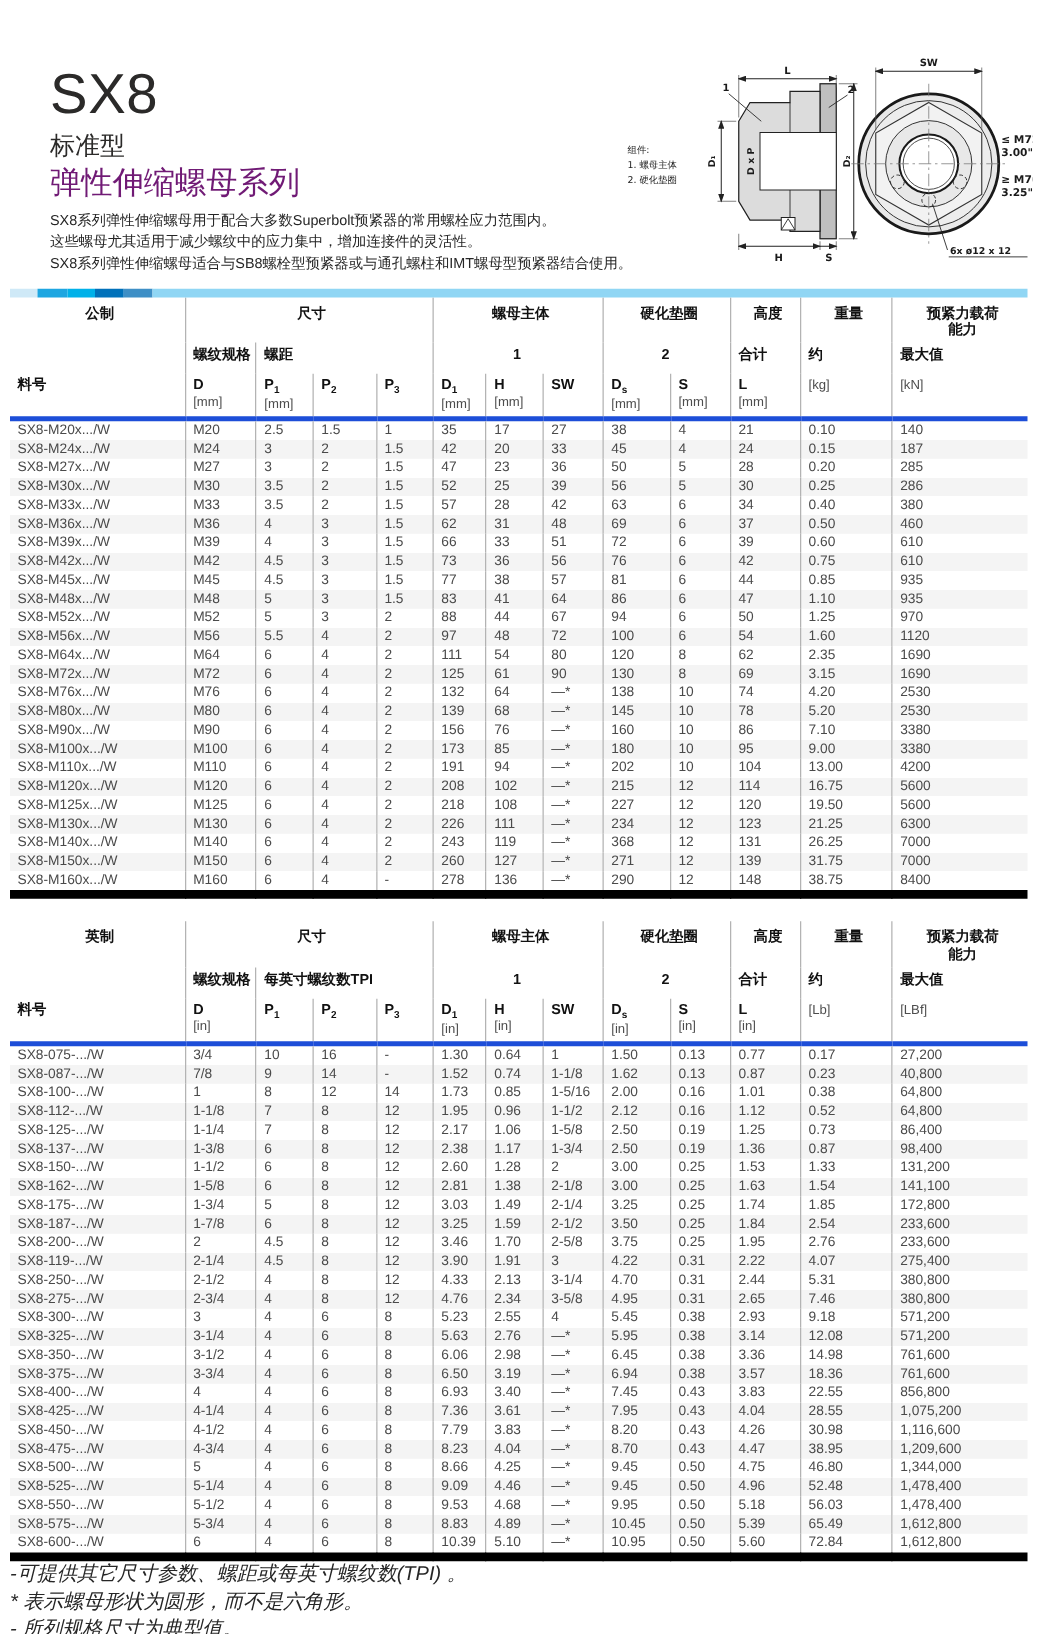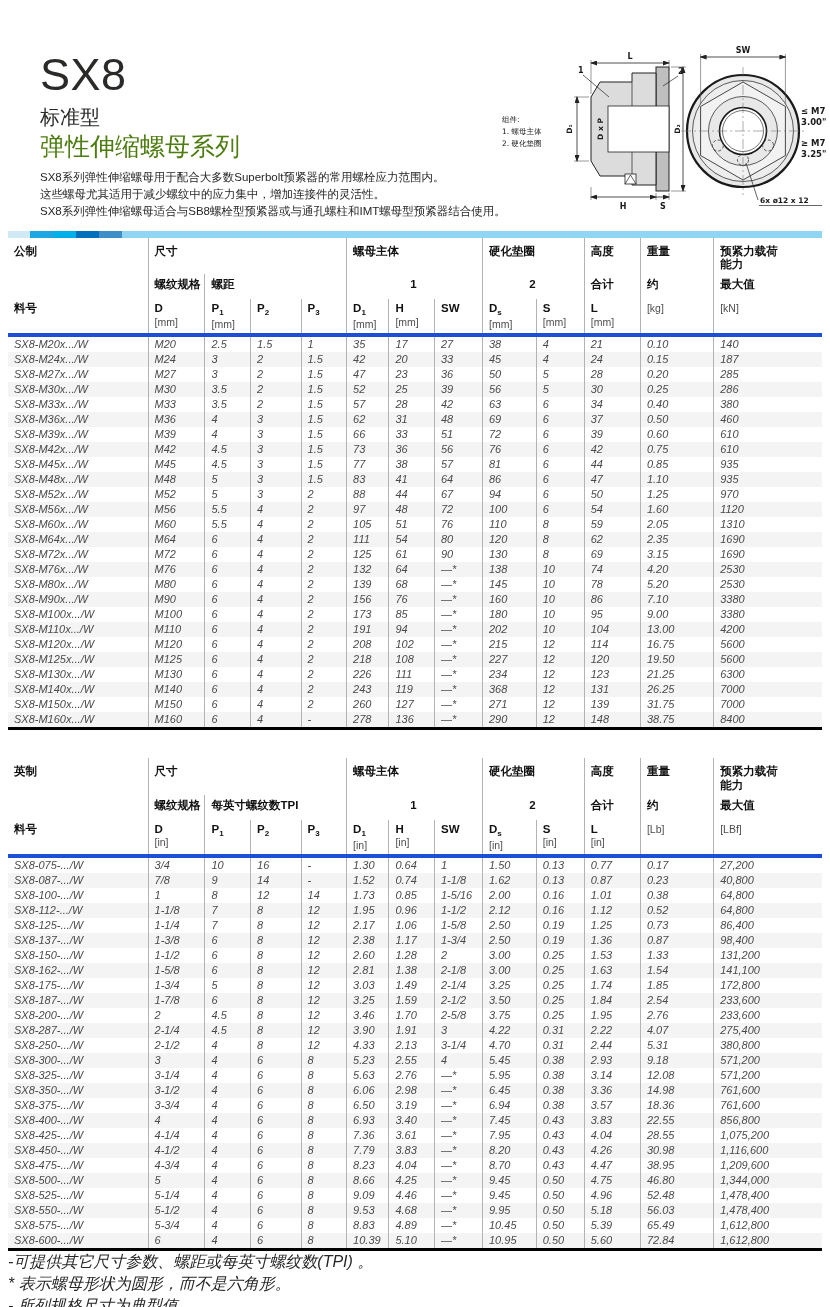--- a/index.html
+++ b/index.html
@@ -3,47 +3,47 @@
 <meta charset="utf-8">
 <style>
   * { margin:0; padding:0; box-sizing:border-box; }
   body { width:830px; min-height:1307px; background:#fff; font-family:"Liberation Sans","DejaVu Sans",sans-serif; color:#262626; position:relative; }
   .content { padding:0 8px; }
 
   
   .hdr { padding-top:52px;margin-left:32px; }
   .title { font-size:45px; font-weight:400; color:#2b2a29; line-height:1.04; letter-spacing:0.5px; }
   .sub1 { font-size:20px; color:#2b2a29; margin-top:6px; line-height:1.2; }
-  .sub2 { font-size:25px; color:#4d7c0f; margin-top:2px; line-height:1.2; }
+  .sub2 { font-size:25px; color:#701a75; margin-top:2px; line-height:1.2; }
   .desc { margin-top:8px; font-size:11.5px; line-height:1.5; color:#262626; width:492px; }
 
   
   .drawing { position:absolute; top:34px; right:4px; width:330px; height:178px; }
   .drawing text { font-family:"DejaVu Sans",sans-serif; fill:#1a1a1a; }
 
   
   .accent-bar { height:7px; display:flex; margin-top:10px; }
   .accent-bar .seg { height:100%; }
 
   
   table { width:100%; border-collapse:collapse; table-layout:fixed; }
   thead th { text-align:left; vertical-align:top; font-size:11.5px; font-weight:bold; color:#111; padding:3px 2px 2px 6px; line-height:1.2; }
-  tr.grow th { padding-top:7px; height:32px; }
+  tr.grow th { padding-top:7px; height:32px;text-align:center; }
   tr.srow th { height:25px; padding-top:4px; }
   tr.crow th { height:36px; border-bottom:4px solid #1d4ed8; }
   .csym { font-size:11.5px; font-weight:bold; }
   sub { font-size:8px; font-weight:bold; }
   .cunit { font-weight:400; font-size:10.5px; color:#4d4d4d; line-height:1.25; }
   .bl { border-left:1px solid #b3b3b3; }
   .ctr { text-align:center; padding-left:0; }
   td { font-size:11px; color:#4a4a4a; padding:1px 2px 1px 6px; height:15px; line-height:1.18; white-space:nowrap; overflow:hidden; }
   td + td { border-left:1px solid #b3b3b3; }
-  tbody { border-bottom:3px solid #000000;font-style:italic; }
+  tbody { border-bottom:7px solid #000000; }
   tbody tr:nth-child(even) { background:#f4f4f4; }
-  .tbl2 { margin-top:28px; }
+  .tbl2 { margin-top:18px; }
 
   
   .foot { margin-top:0; font-size:16px; line-height:1.4; color:#262626;font-style:italic; }
 </style>
 </head>
 <body>
 
 <div class="content">
 
   <div class="hdr">
@@ -377,35 +377,20 @@
           <td>97</td>
           <td>48</td>
           <td>72</td>
           <td>100</td>
           <td>6</td>
           <td>54</td>
           <td>1.60</td>
           <td>1120</td>
         </tr>
         <tr>
-          <td>SX8-M60x.../W</td>
-          <td>M60</td>
-          <td>5.5</td>
-          <td>4</td>
-          <td>2</td>
-          <td>105</td>
-          <td>51</td>
-          <td>76</td>
-          <td>110</td>
-          <td>8</td>
-          <td>59</td>
-          <td>2.05</td>
-          <td>1310</td>
-        </tr>
-        <tr>
           <td>SX8-M64x.../W</td>
           <td>M64</td>
           <td>6</td>
           <td>4</td>
           <td>2</td>
           <td>111</td>
           <td>54</td>
           <td>80</td>
           <td>120</td>
           <td>8</td>
@@ -808,21 +793,21 @@
           <td>3.46</td>
           <td>1.70</td>
           <td>2-5/8</td>
           <td>3.75</td>
           <td>0.25</td>
           <td>1.95</td>
           <td>2.76</td>
           <td>233,600</td>
         </tr>
         <tr>
-          <td>SX8-287-.../W</td>
+          <td>SX8-119-.../W</td>
           <td>2-1/4</td>
           <td>4.5</td>
           <td>8</td>
           <td>12</td>
           <td>3.90</td>
           <td>1.91</td>
           <td>3</td>
           <td>4.22</td>
           <td>0.31</td>
           <td>2.22</td>
@@ -838,20 +823,35 @@
           <td>4.33</td>
           <td>2.13</td>
           <td>3-1/4</td>
           <td>4.70</td>
           <td>0.31</td>
           <td>2.44</td>
           <td>5.31</td>
           <td>380,800</td>
         </tr>
         <tr>
+          <td>SX8-275-.../W</td>
+          <td>2-3/4</td>
+          <td>4</td>
+          <td>8</td>
+          <td>12</td>
+          <td>4.76</td>
+          <td>2.34</td>
+          <td>3-5/8</td>
+          <td>4.95</td>
+          <td>0.31</td>
+          <td>2.65</td>
+          <td>7.46</td>
+          <td>380,800</td>
+        </tr>
+        <tr>
           <td>SX8-300-.../W</td>
           <td>3</td>
           <td>4</td>
           <td>6</td>
           <td>8</td>
           <td>5.23</td>
           <td>2.55</td>
           <td>4</td>
           <td>5.45</td>
           <td>0.38</td>

